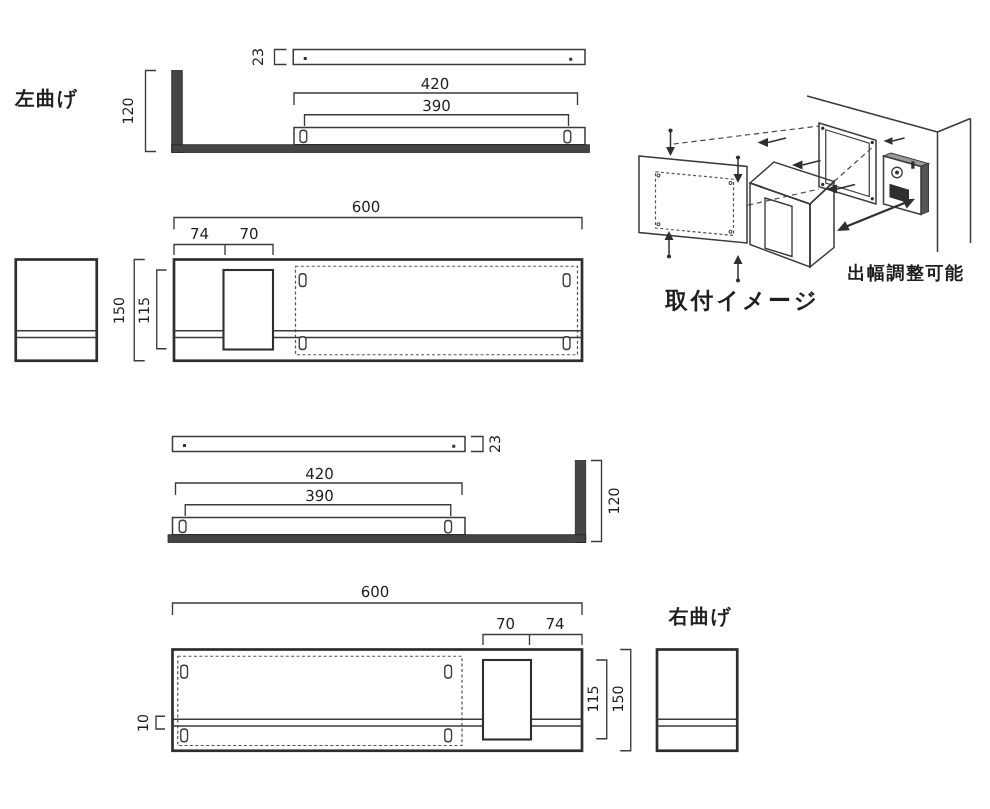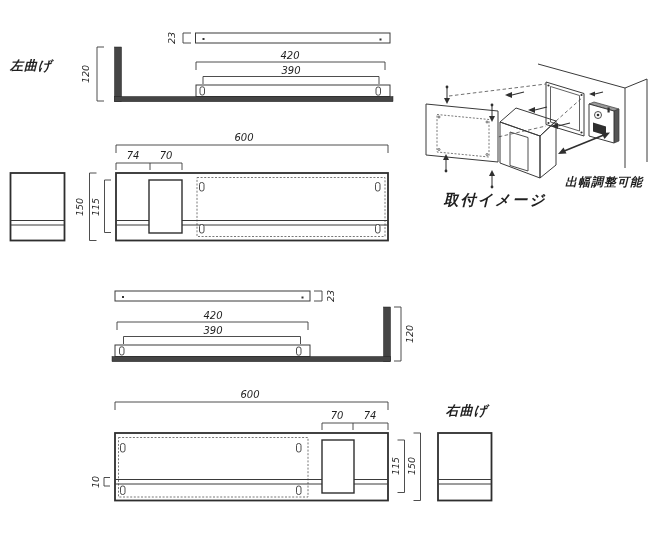--- a/index.html
+++ b/index.html
@@ -1,16 +1,16 @@
 <!DOCTYPE html>
 <html><head>
 <meta charset="utf-8">
 <style>
   html,body{margin:0;padding:0;background:#ffffff;}
-  .page{width:660px;height:539px;position:relative;background:#fff;overflow:hidden;font-style:italic;}
+  .page{width:660px;height:539px;position:relative;background:#fff;overflow:hidden;}
   svg{display:block;}
   text{font-family:"DejaVu Sans","Liberation Sans",sans-serif;fill:#1f1f1f;}
   .dim{font-size:10px;}
   .dimsm{font-size:9.5px;}
   .viewlabel{font-size:13px;font-weight:bold;letter-spacing:1px;}
   .caption{font-size:15px;font-weight:bold;letter-spacing:2px;}
   .note{font-size:12px;font-weight:bold;letter-spacing:1px;}
   .ln{stroke:#3a3a3a;fill:none;}
   .dimln{stroke:#3a3a3a;stroke-width:0.9;fill:none;}
   .thick{stroke:#2e2e2e;stroke-width:1.8;fill:#ffffff;}

